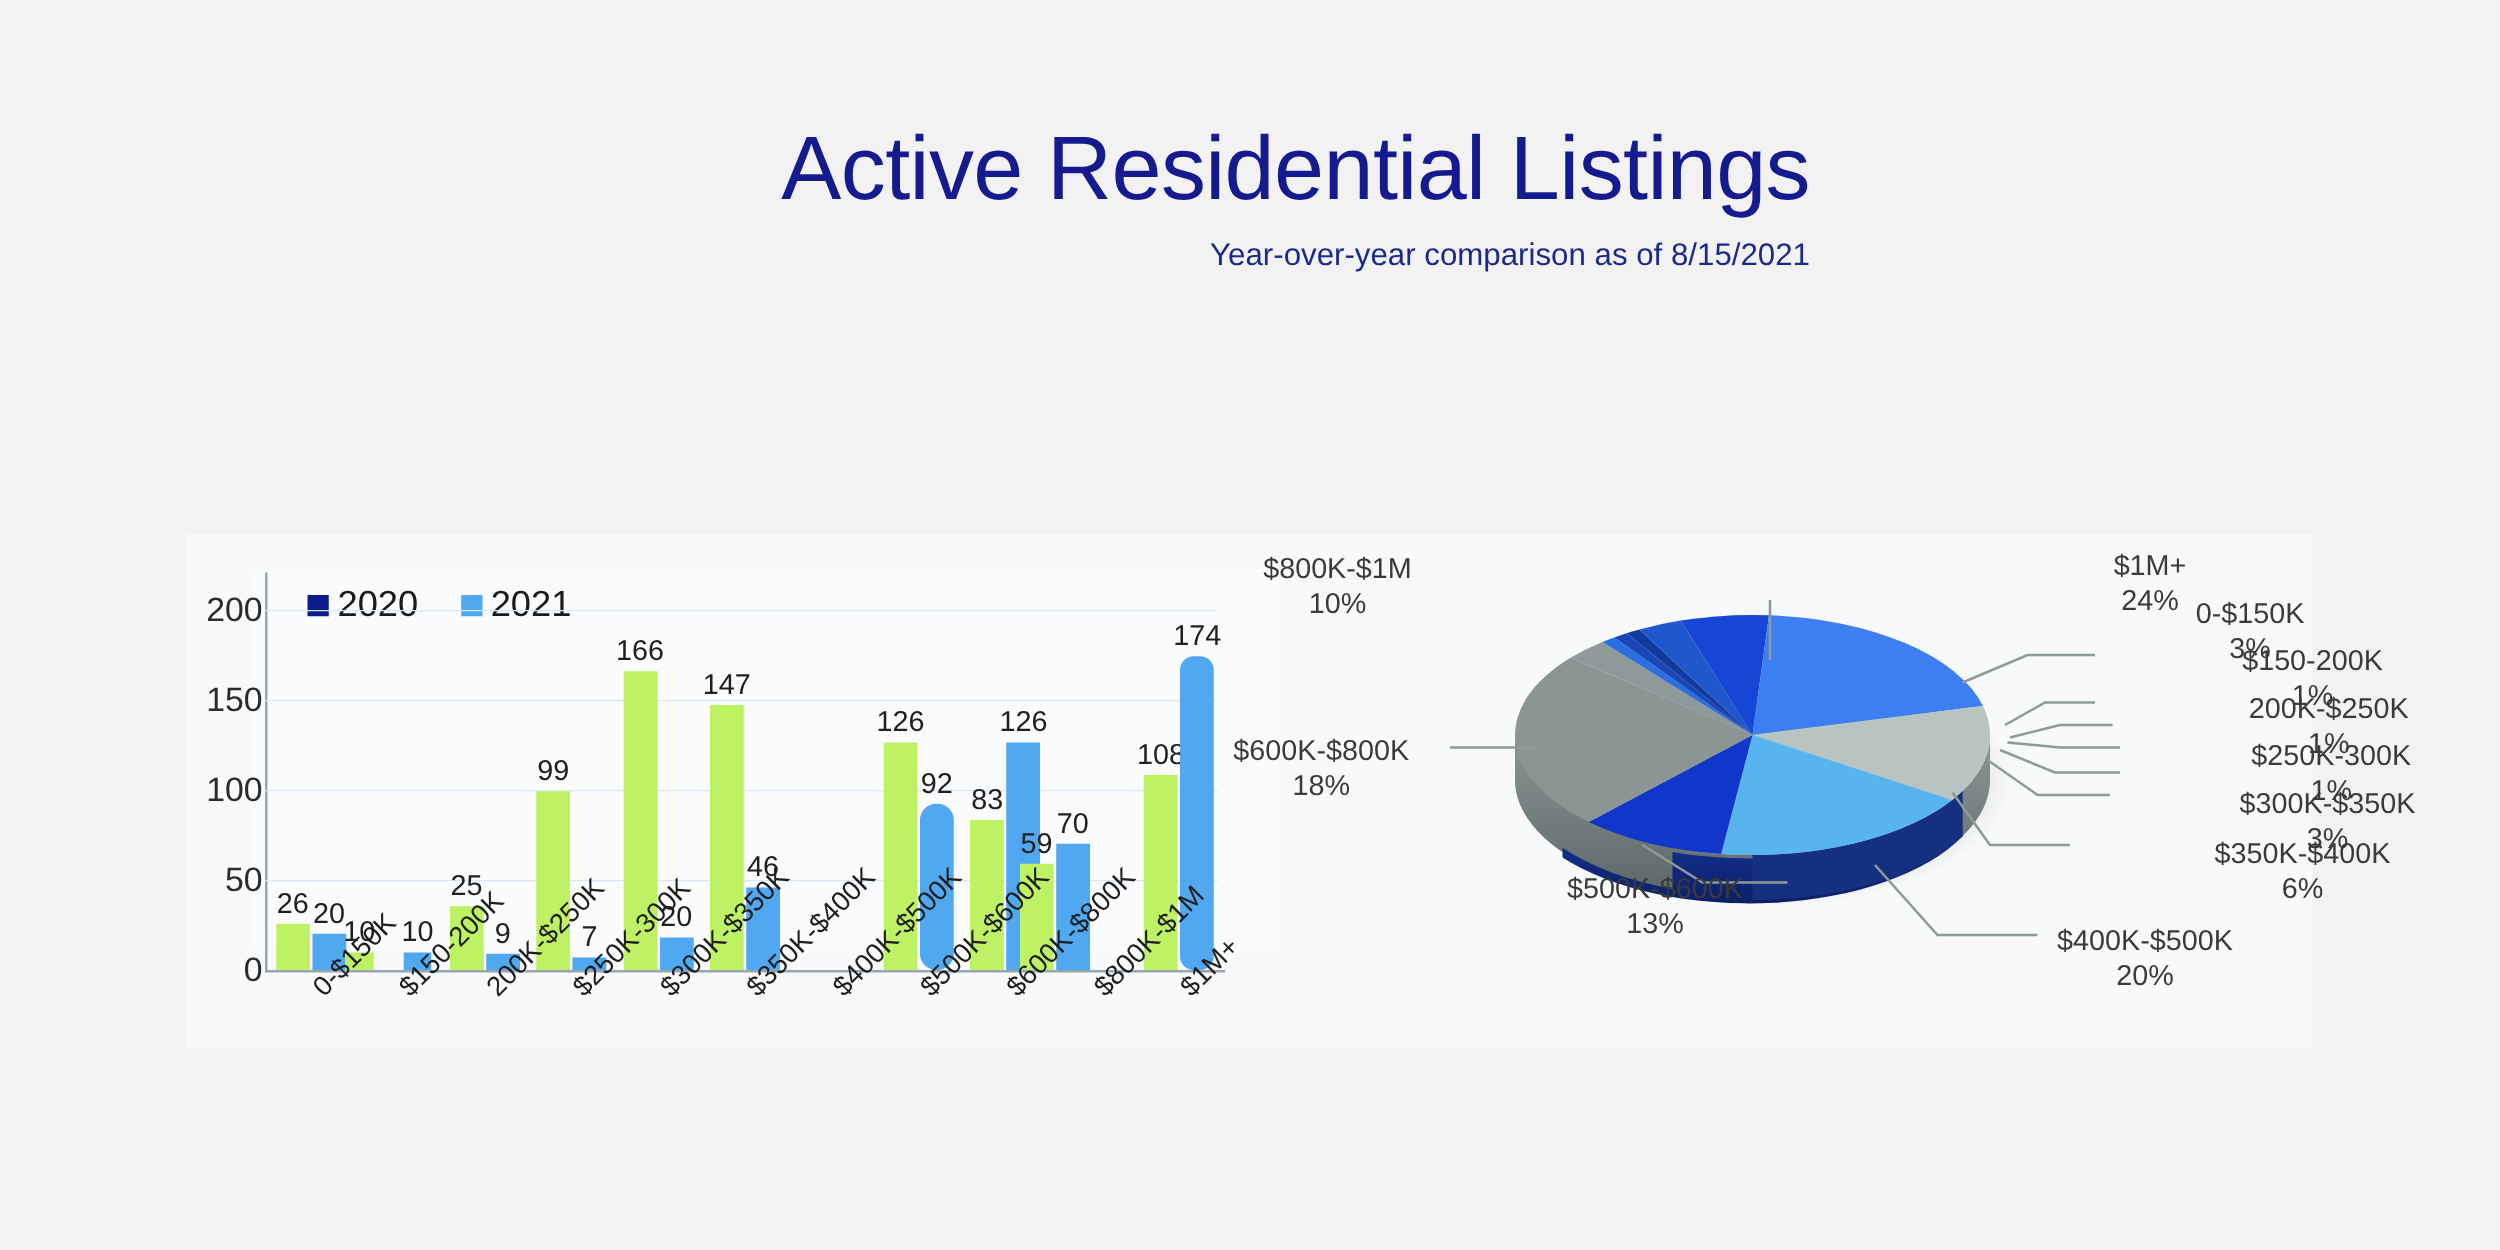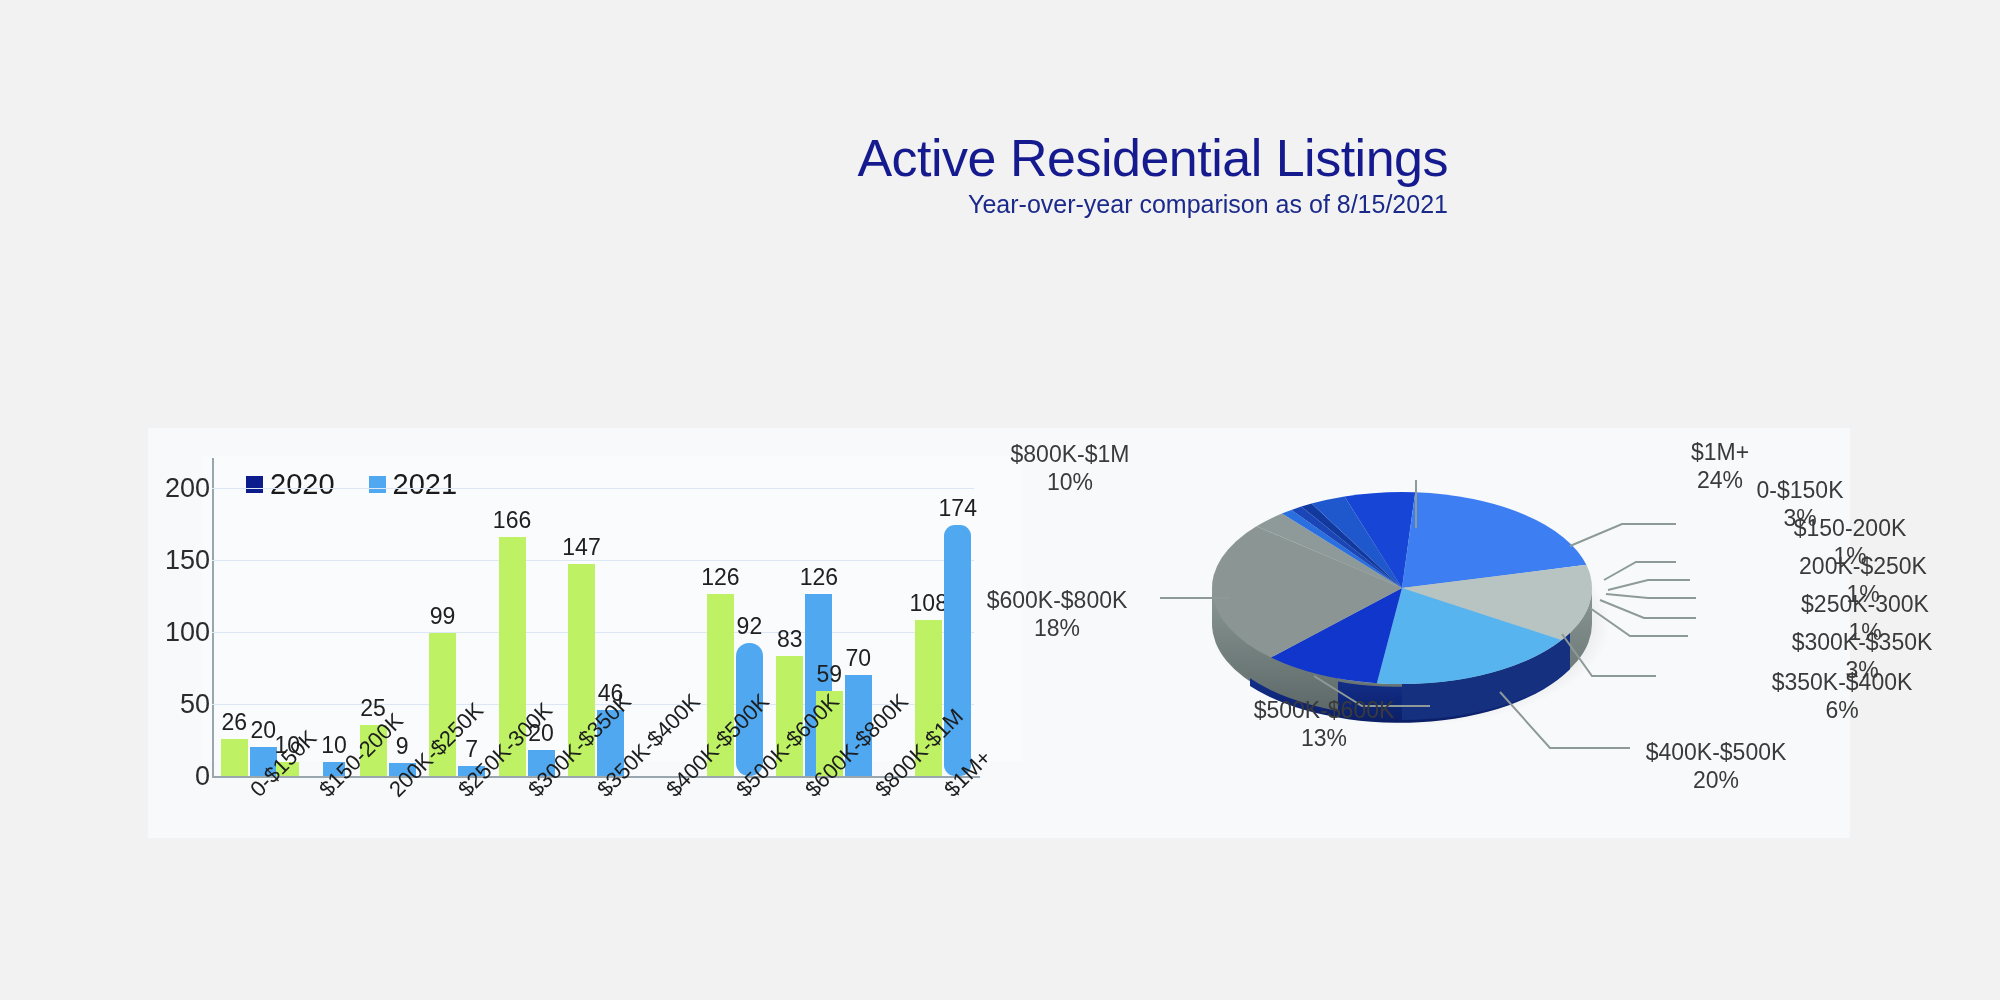--- a/index.html
+++ b/index.html
@@ -8,22 +8,22 @@
     background:#f2f2f2;
     font-family:"Liberation Sans",sans-serif;
     overflow:hidden;
     position:relative;
   }
   #stage{position:absolute;inset:0;}
 
   
   .header{position:absolute;left:0;top:0;width:2000px;}
   .title{
-    position:absolute;right:552px;top:112px;
-    font-size:52px;line-height:92px;
+    position:absolute;right:552px;top:89px;
+    font-size:72px;line-height:92px;
     color:#161a8f;font-weight:400;letter-spacing:-0.5px;
     white-space:nowrap;
   }
   .subtitle{
     position:absolute;right:552px;top:190px;
     font-size:25px;color:#1b2a8a;white-space:nowrap;
   }
 
   
   .panel{

